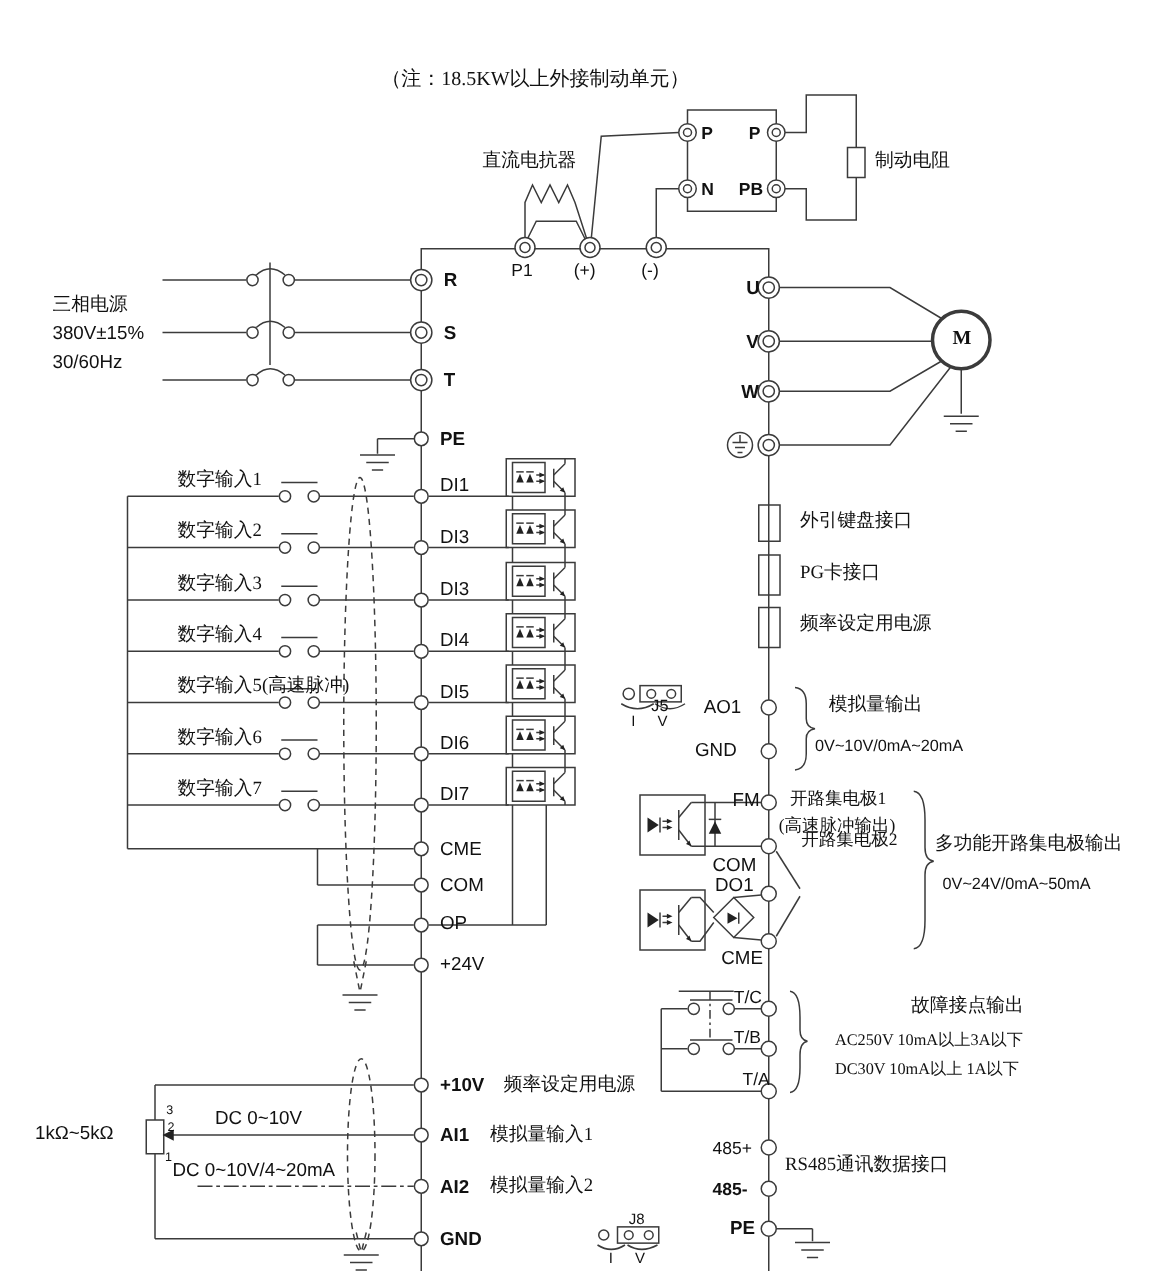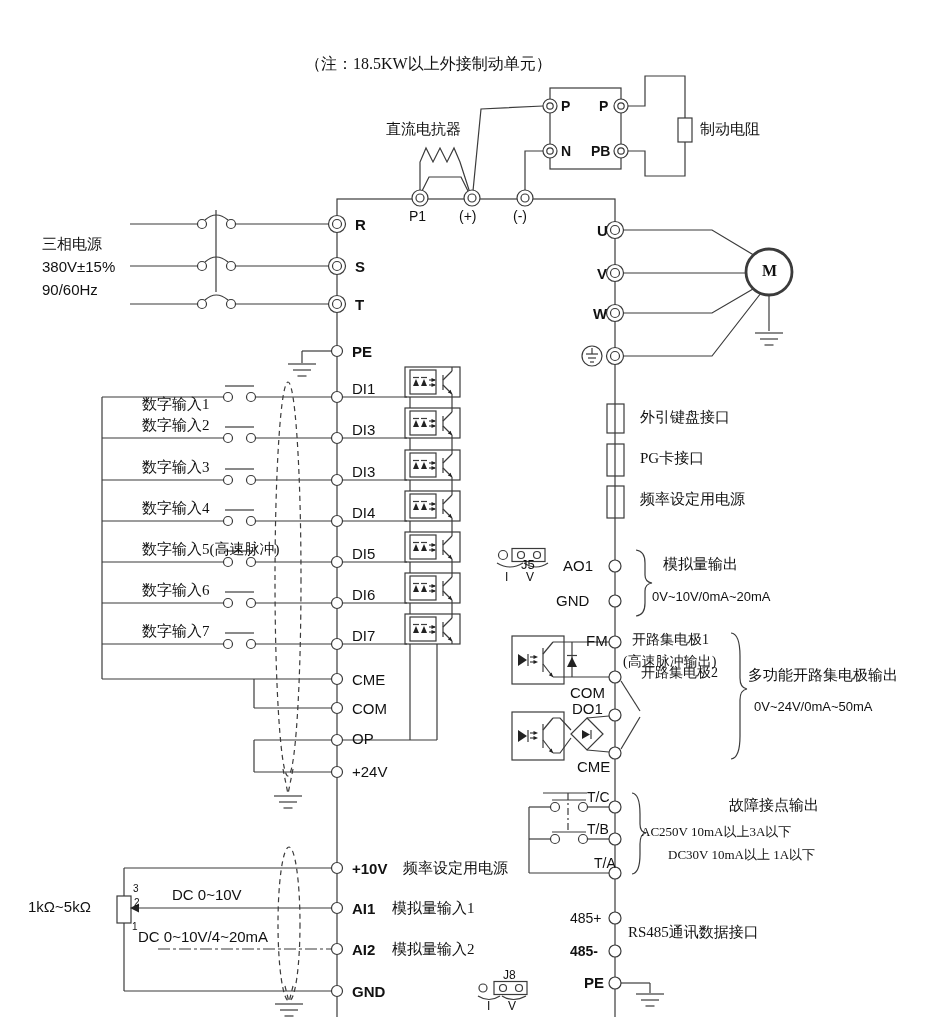--- a/index.html
+++ b/index.html
@@ -380,28 +380,28 @@
 <span class="lbl lt b s14" style="left:599px;top:62px">P</span>
 <span class="lbl lt b s14" style="left:561px;top:107px">N</span>
 <span class="lbl lt b s14" style="left:591px;top:107px">PB</span>
 
 <span class="lbl lt s14" style="left:409px;top:172px">P1</span>
 <span class="lbl lt s14" style="left:459px;top:172px">(+)</span>
 <span class="lbl lt s14" style="left:513px;top:172px">(-)</span>
 
 <span class="lbl cn" style="left:42px;top:200px">三相电源</span>
 <span class="lbl lt" style="left:42px;top:222px">380V±15%</span>
-<span class="lbl lt" style="left:42px;top:245px">90/60Hz</span>
+<span class="lbl lt" style="left:42px;top:245px">30/60Hz</span>
 
 <span class="lbl lt b" style="left:355px;top:180px">R</span>
 <span class="lbl lt b" style="left:355px;top:222px">S</span>
 <span class="lbl lt b" style="left:355px;top:260px">T</span>
 <span class="lbl lt b" style="left:352px;top:307px">PE</span>
 
-<span class="lbl cn" style="left:142px;top:360px">数字输入1</span>
+<span class="lbl cn" style="left:142px;top:340px">数字输入1</span>
 <span class="lbl cn" style="left:142px;top:381px">数字输入2</span>
 <span class="lbl cn" style="left:142px;top:423px">数字输入3</span>
 <span class="lbl cn" style="left:142px;top:464px">数字输入4</span>
 <span class="lbl cn" style="left:142px;top:505px">数字输入5(高速脉冲)</span>
 <span class="lbl cn" style="left:142px;top:546px">数字输入6</span>
 <span class="lbl cn" style="left:142px;top:587px">数字输入7</span>
 
 <span class="lbl lt" style="left:352px;top:344px">DI1</span>
 <span class="lbl lt" style="left:352px;top:385px">DI3</span>
 <span class="lbl lt" style="left:352px;top:427px">DI3</span>
@@ -454,21 +454,21 @@
 <span class="lbl cn s14" style="left:632px;top:595px">开路集电极1</span>
 <span class="lbl cn s14" style="left:623px;top:617px">(高速脉冲输出)</span>
 <span class="lbl cn s14" style="left:641px;top:628px">开路集电极2</span>
 <span class="lbl cn" style="left:748px;top:631px">多功能开路集电极输出</span>
 <span class="lbl lt s13" style="left:754px;top:662px">0V~24V/0mA~50mA</span>
 
 <span class="lbl lt s14" style="left:587px;top:753px">T/C</span>
 <span class="lbl lt s14" style="left:587px;top:785px">T/B</span>
 <span class="lbl lt s14" style="left:594px;top:819px">T/A</span>
 <span class="lbl cn" style="left:729px;top:761px">故障接点输出</span>
-<span class="lbl cn s13" style="left:641px;top:787px">AC250V 10mA以上3A以下</span>
+<span class="lbl cn s13" style="left:668px;top:787px">AC250V 10mA以上3A以下</span>
 <span class="lbl cn s13" style="left:668px;top:810px">DC30V  10mA以上 1A以下</span>
 
 <span class="lbl lt s14" style="left:570px;top:874px">485+</span>
 <span class="lbl lt b s14" style="left:570px;top:907px">485-</span>
 <span class="lbl lt b" style="left:584px;top:938px">PE</span>
 <span class="lbl cn" style="left:628px;top:888px">RS485通讯数据接口</span>
 <span class="lbl lt s12" style="left:503px;top:931px">J8</span>
 <span class="lbl lt s12" style="left:487px;top:962px">I</span>
 <span class="lbl lt s12" style="left:508px;top:962px">V</span>
 

